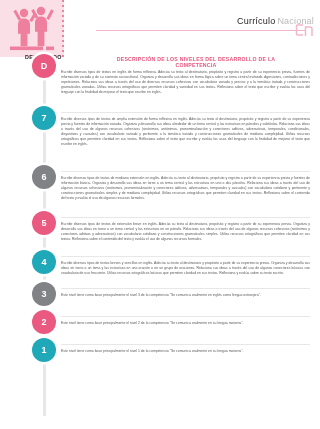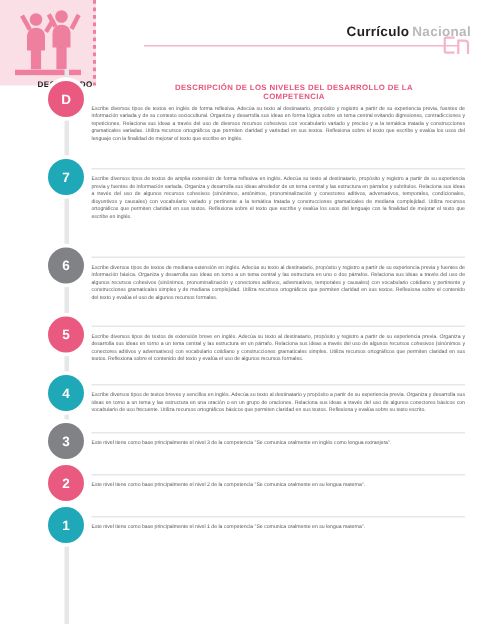--- a/index.html
+++ b/index.html
@@ -47,25 +47,25 @@
     top: 16px;
     text-align: right;
     white-space: nowrap;
   }
   .brand-line1 {
     font-size: 9px;
     letter-spacing: .2px;
     line-height: 10px;
   }
   .brand-curriculo {
-    font-weight: bold;
+    font-weight: normal;
     color: #231f20;
   }
   .brand-nacional {
-    font-weight: bold;
+    font-weight: normal;
     color: #b9b9bb;
     margin-left: 2px;
   }
   .brand-rule {
     position: absolute;
     left: 96px;
     top: 30px;
     width: 210px;
     height: 1px;
     background: #f3b6c8;

